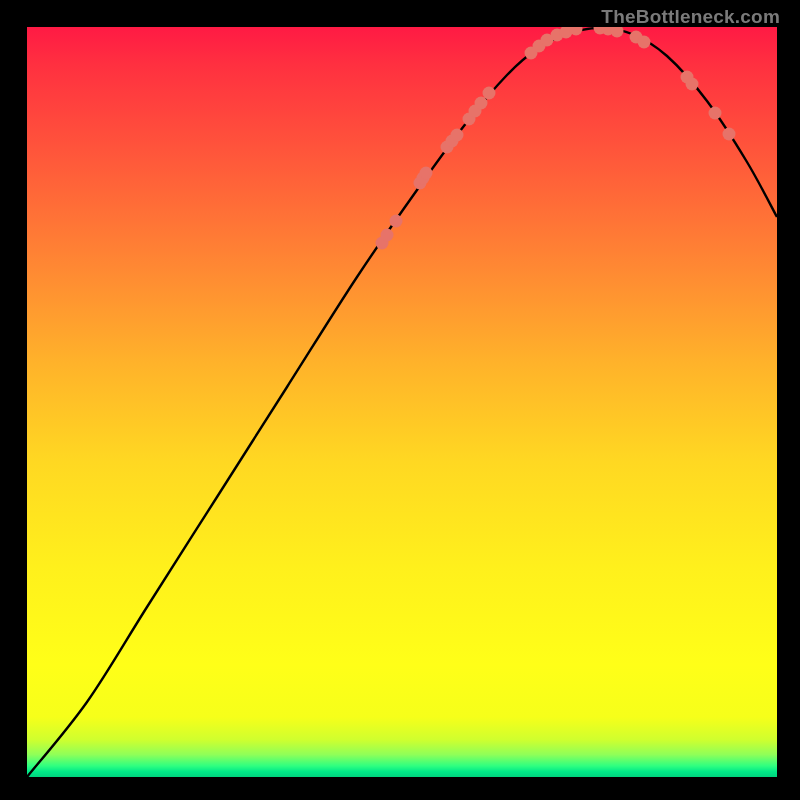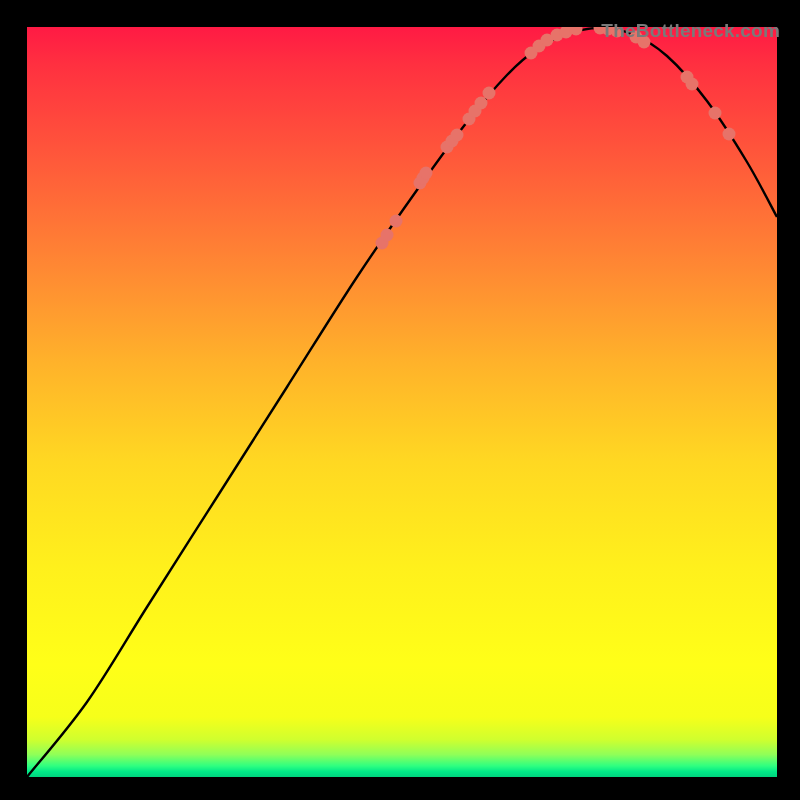--- a/index.html
+++ b/index.html
@@ -43,21 +43,21 @@
   .curve-svg {
     position: absolute;
     left: 0;
     top: 0;
     width: 750px;
     height: 750px;
     pointer-events: none;
   }
   .watermark {
     position: absolute;
-    top: 20px;
+    top: 6px;
     right: 20px;
     color: #7a7a7a;
     font-family: Arial, Helvetica, sans-serif;
     font-size: 19px;
     font-weight: bold;
     letter-spacing: 0.2px;
   }
 </style>
 </head>
 <body>

